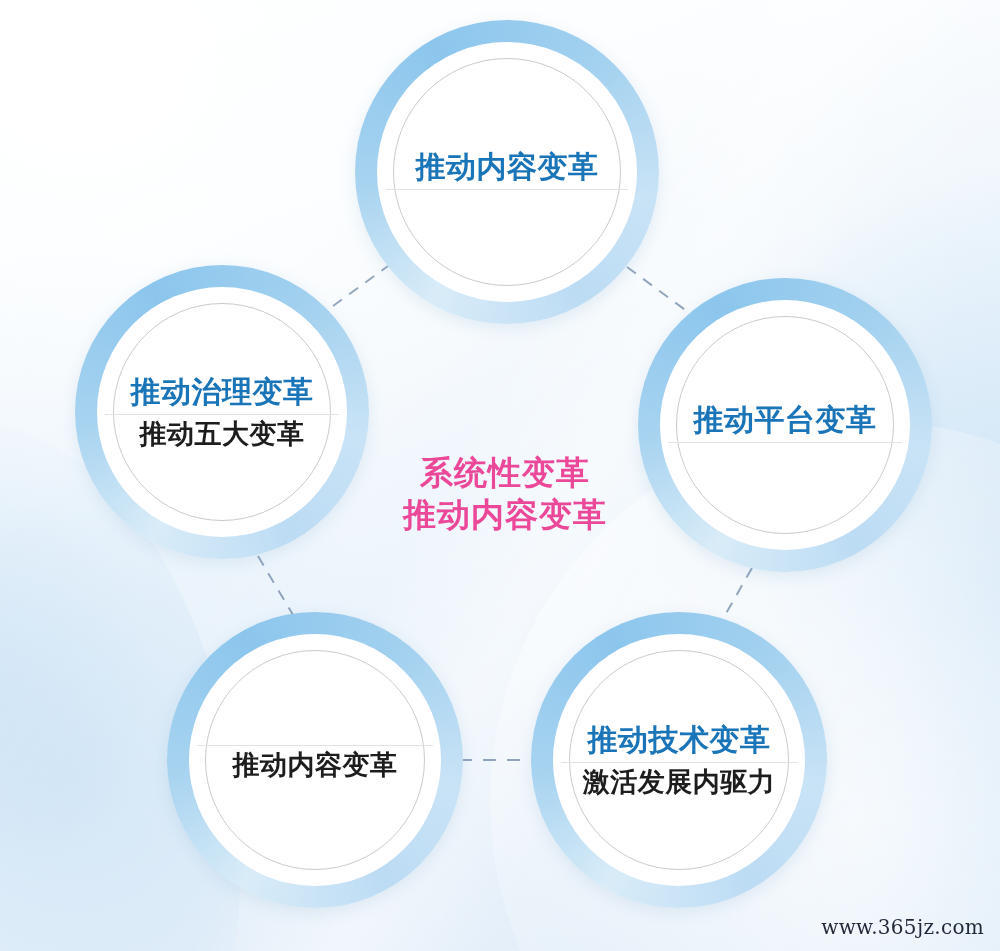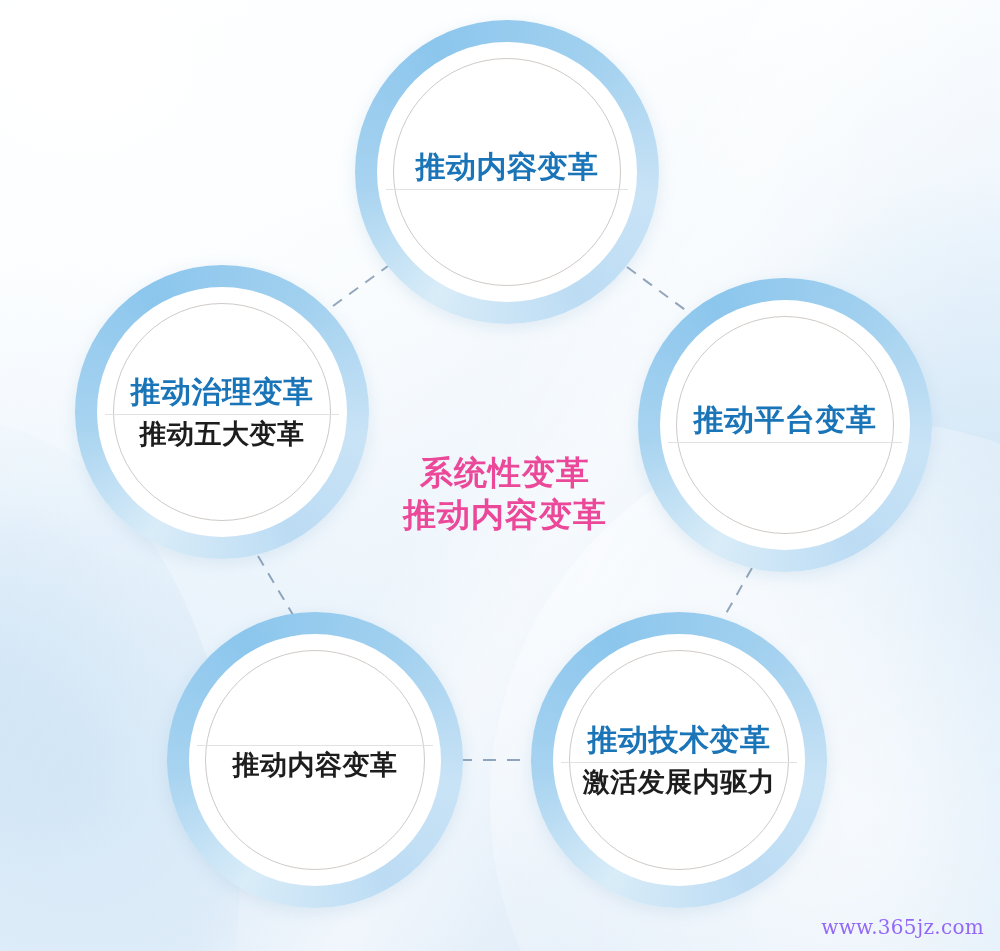--- a/index.html
+++ b/index.html
@@ -206,21 +206,21 @@
     line-height: 1.28;
     letter-spacing: 1px;
     white-space: nowrap;
   }
 
   
   #watermark {
     position: absolute;
     right: 16px;
     bottom: 12px;
-    color: #8b5cf6;
+    color: #0f172a;
     font-family: "DejaVu Serif", "Liberation Serif", serif;
     font-size: 20px;
     letter-spacing: 0.3px;
     opacity: 0.92;
     z-index: 9;
   }
 </style>
 </head>
 <body>
 

